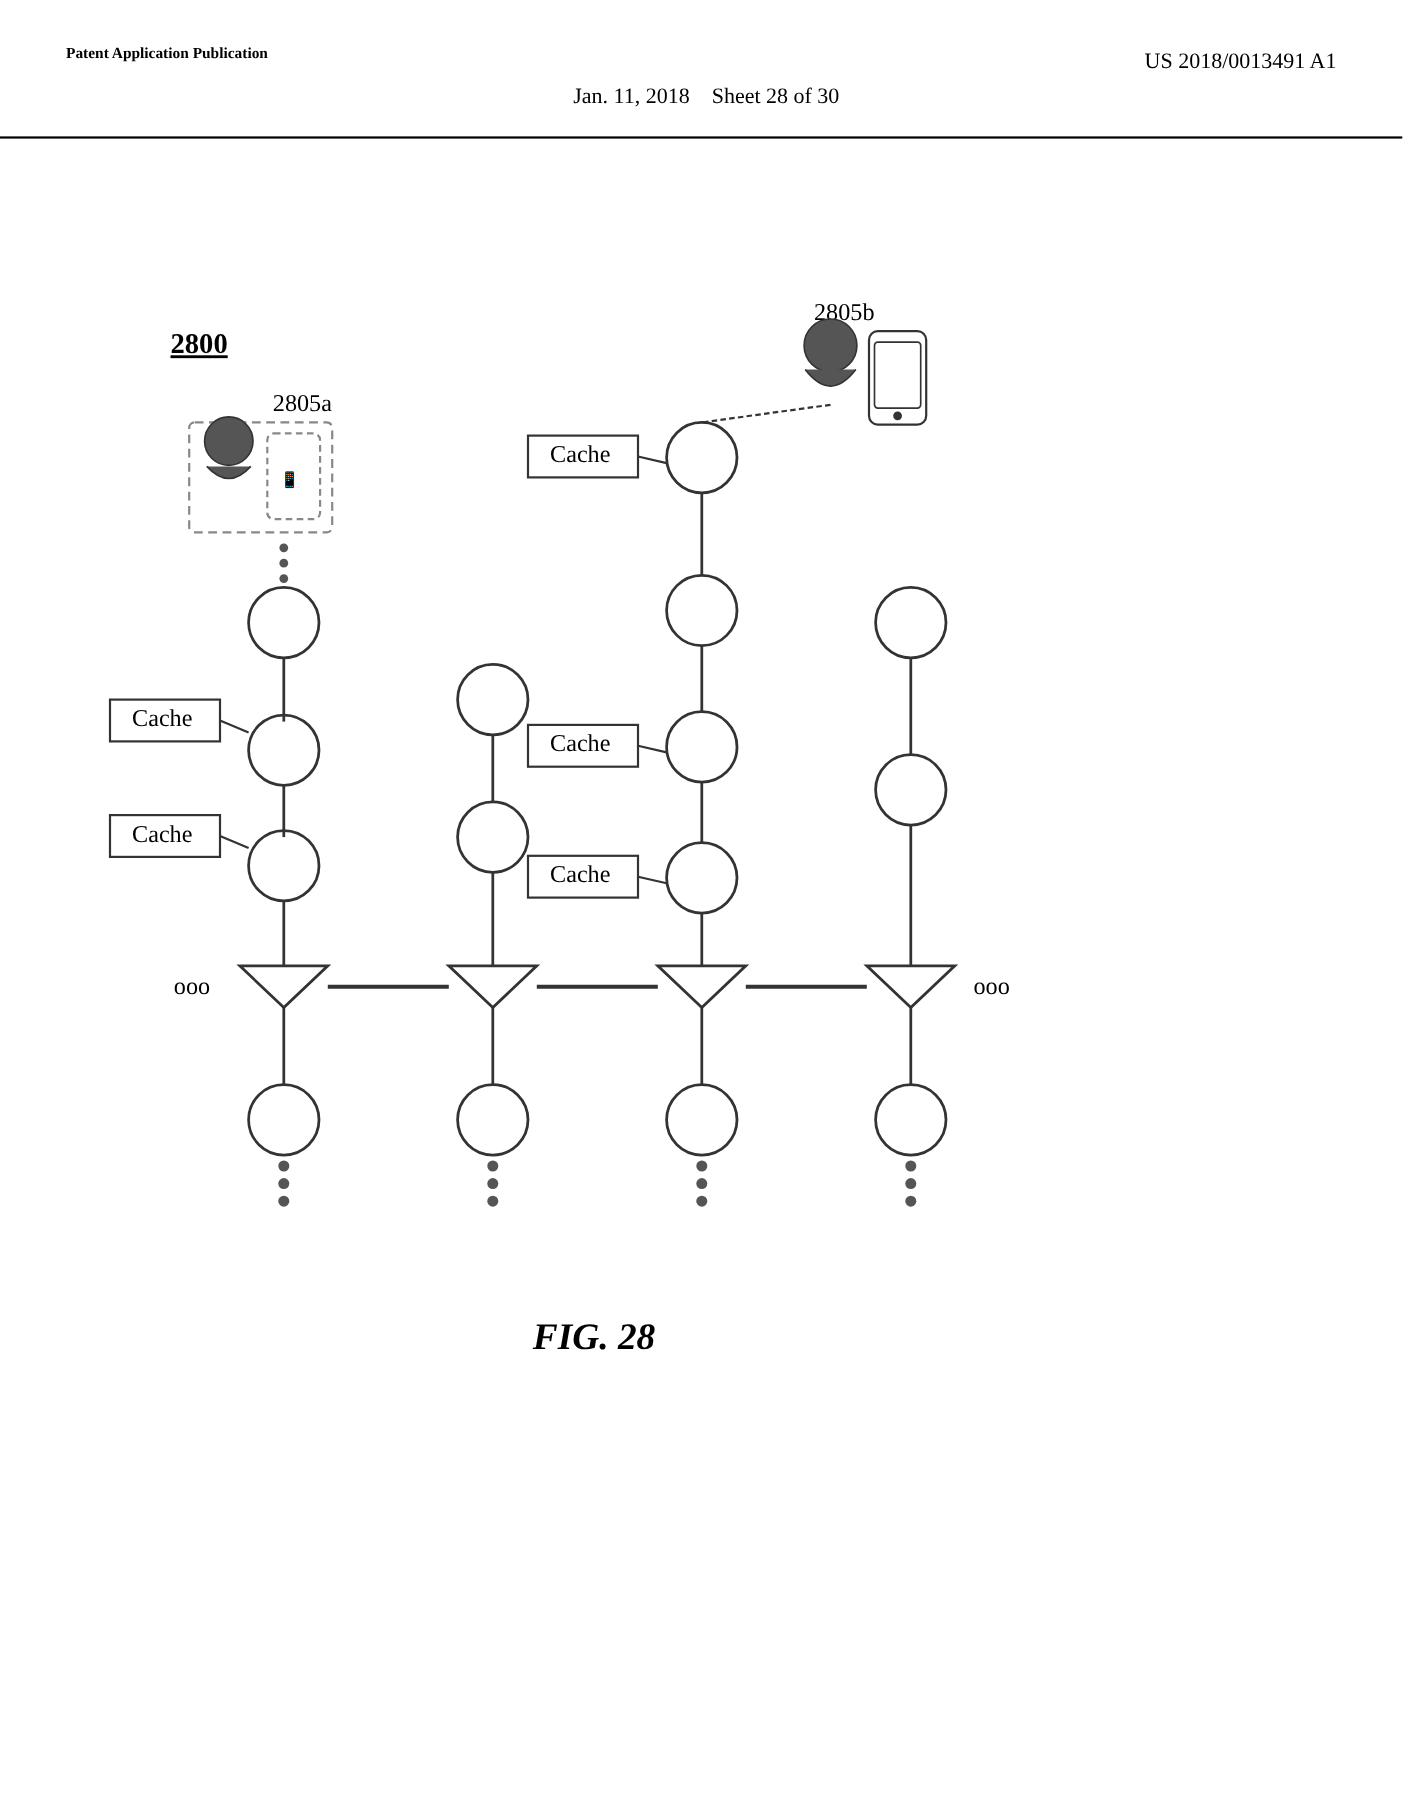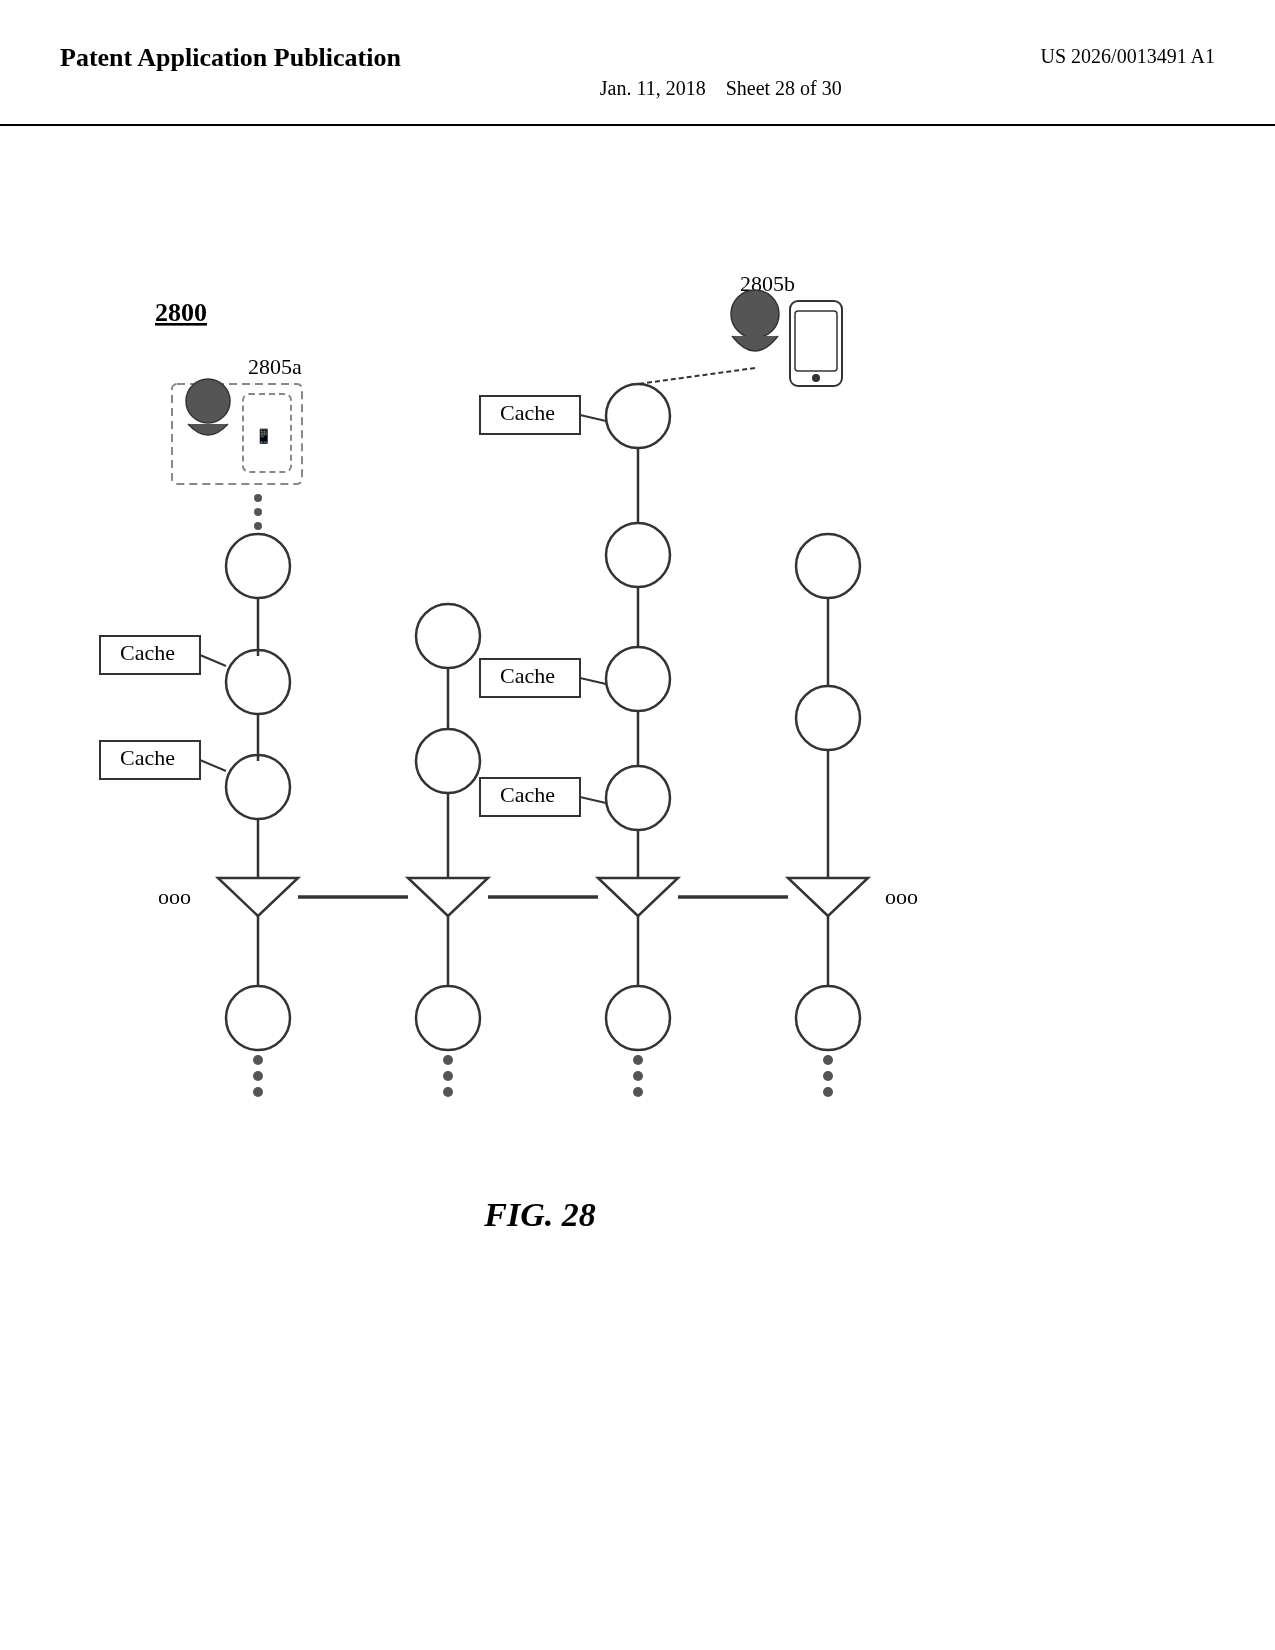--- a/index.html
+++ b/index.html
@@ -14,21 +14,21 @@
 
     .header {
       display: flex;
       justify-content: space-between;
       align-items: flex-start;
       padding: 40px 60px 20px 60px;
       border-bottom: 2px solid #000;
     }
 
     .header-left {
-      font-size: 26px;
+      font-size: 14px;
       font-weight: bold;
       line-height: 1.4;
     }
 
     .header-center {
       font-size: 20px;
       text-align: center;
       line-height: 1.6;
       margin-top: 32px;
     }
@@ -55,21 +55,21 @@
   </style>
 </head>
 <body>
 
 <div class="header">
   <div class="header-left">Patent Application Publication</div>
   <div class="header-center">
     <span>Jan. 11, 2018</span>&nbsp;&nbsp;&nbsp;
     <span>Sheet 28 of 30</span>
   </div>
-  <div class="header-right">US 2026/0013491 A1</div>
+  <div class="header-right">US 2018/0013491 A1</div>
 </div>
 
 <div class="diagram-area">
   <svg class="main-diagram" viewBox="0 0 1275 1400" xmlns="http://www.w3.org/2000/svg">
 
     <text x="155" y="195" font-family="Times New Roman" font-size="26" font-weight="bold" text-decoration="underline">2800</text>
 
     <text x="248" y="248" font-family="Times New Roman" font-size="22">2805a</text>
 
     <rect x="172" y="258" width="130" height="100" rx="5" ry="5" fill="none" stroke="#888" stroke-width="2" stroke-dasharray="8,5"></rect>

